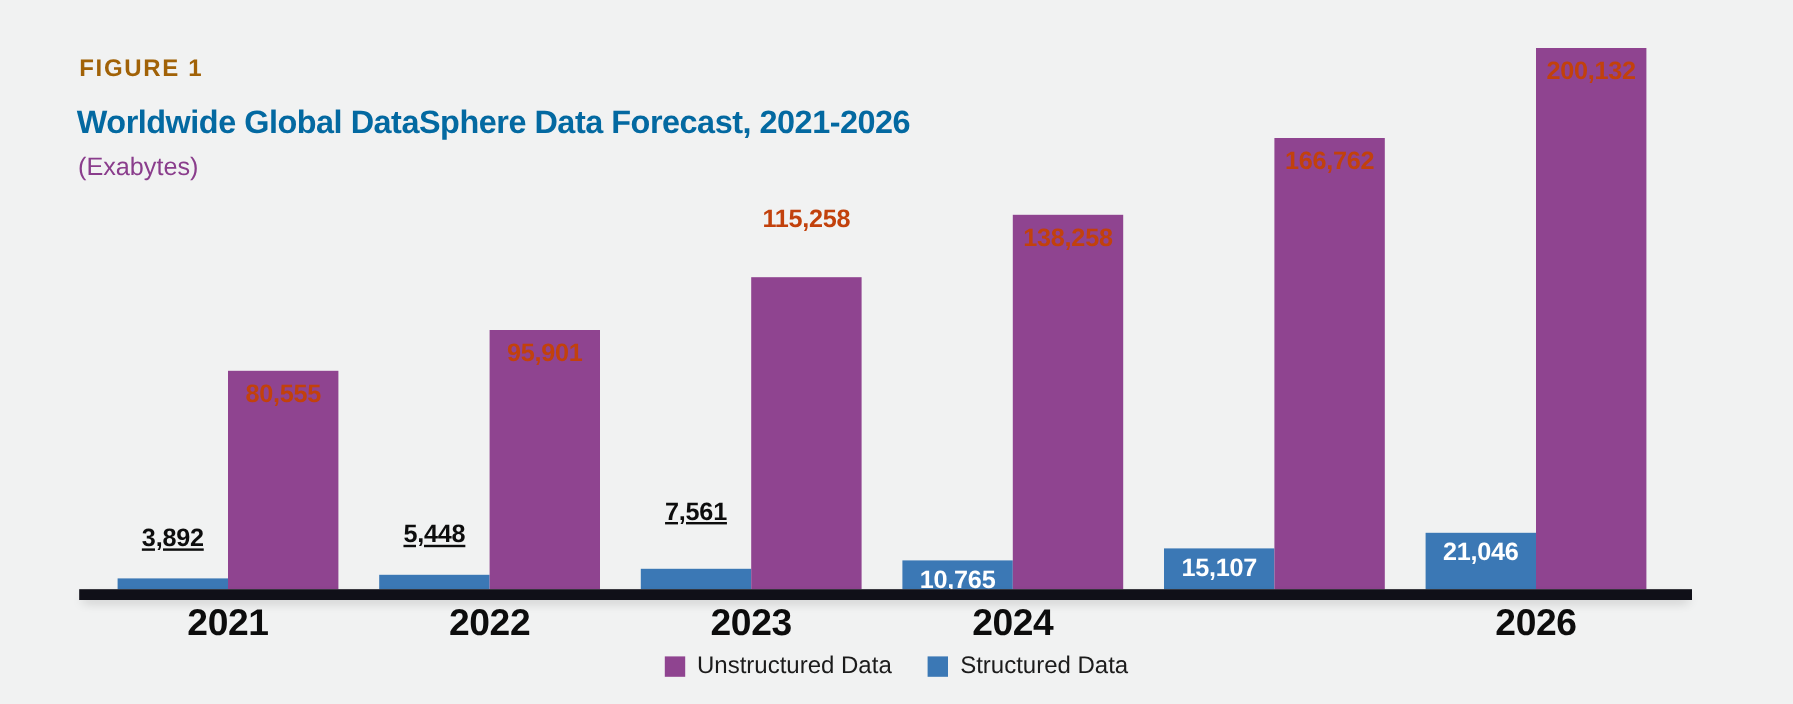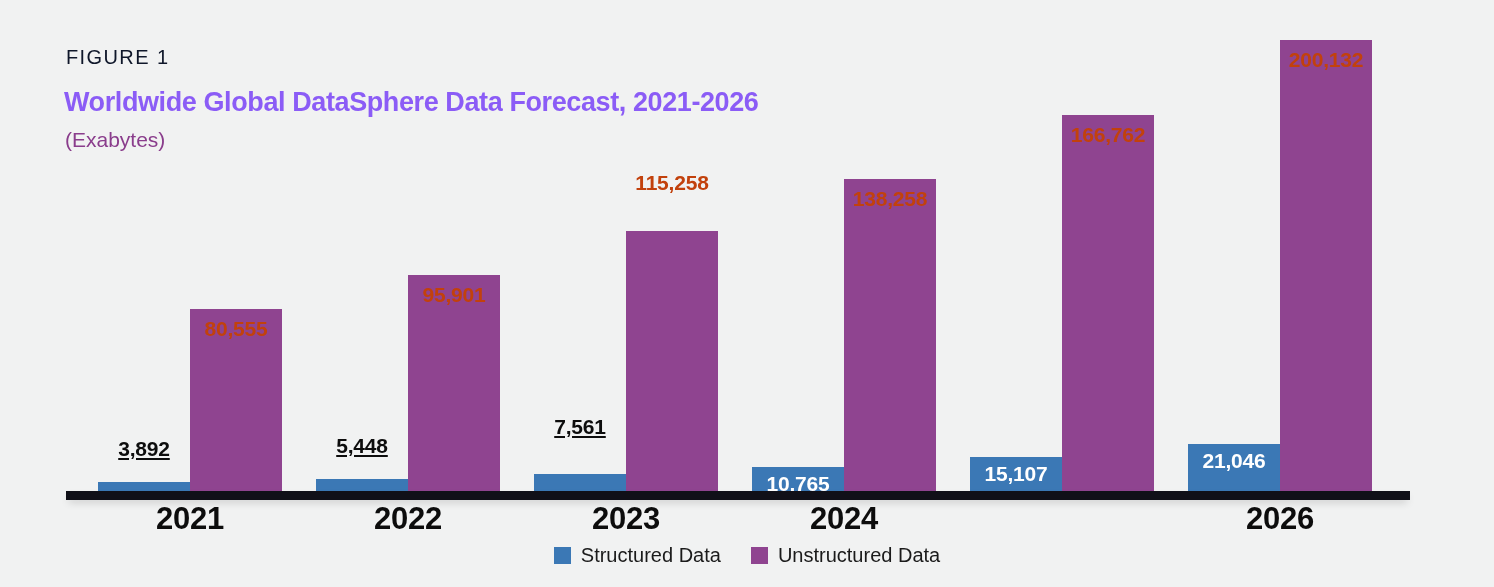--- a/index.html
+++ b/index.html
@@ -21,33 +21,33 @@
     width: 1494px;
     height: 587px;
   }
 
   
   .fig-label {
     position: absolute;
     left: 66px;
     top: 44px;
     font-size: 20px;
-    font-weight: normal;
+    font-weight: bold;
     letter-spacing: 1.4px;
-    color: #0f172a;
+    color: #a16207;
     line-height: 26px;
     white-space: nowrap;
   }
   .fig-title {
     position: absolute;
     left: 64px;
     top: 85px;
     font-size: 27px;
     font-weight: bold;
-    color: #8b5cf6;
+    color: #0369a1;
     letter-spacing: -0.4px;
     line-height: 34px;
     white-space: nowrap;
   }
   .fig-subtitle {
     position: absolute;
     left: 65px;
     top: 126px;
     font-size: 21px;
     font-weight: normal;
@@ -240,22 +240,22 @@
         <div class="bar-wrap" style="left: 92px; height: 451px;">
           <div class="bar unstructured" style="height: 451px;"></div>
           <div class="val unstructured-lbl">200,132</div>
         </div>
       </div>
       <div class="year" style="left: 1188px;">2026</div>
     </div>
 
   <div class="legend" id="legend">
       <div class="legend-item">
+        <span class="legend-swatch unstructured"></span>
+        <span class="legend-text">Unstructured Data</span>
+      </div>
+      <div class="legend-item">
         <span class="legend-swatch structured"></span>
         <span class="legend-text">Structured Data</span>
       </div>
-      <div class="legend-item">
-        <span class="legend-swatch unstructured"></span>
-        <span class="legend-text">Unstructured Data</span>
-      </div>
     </div>
 
 </div>
 
 </body></html>

